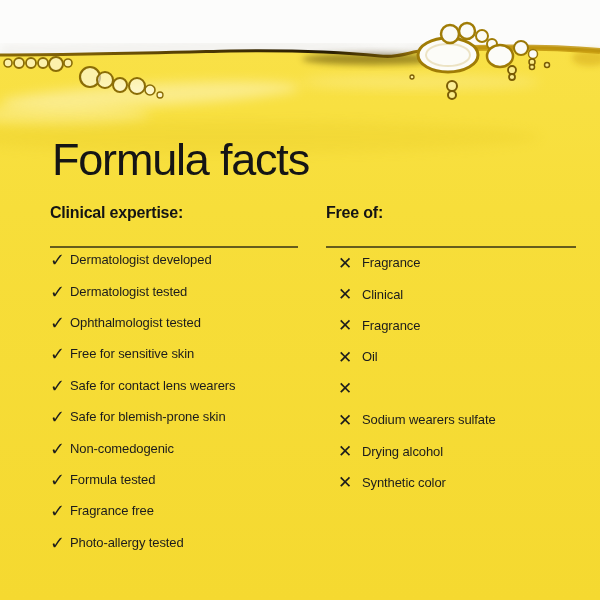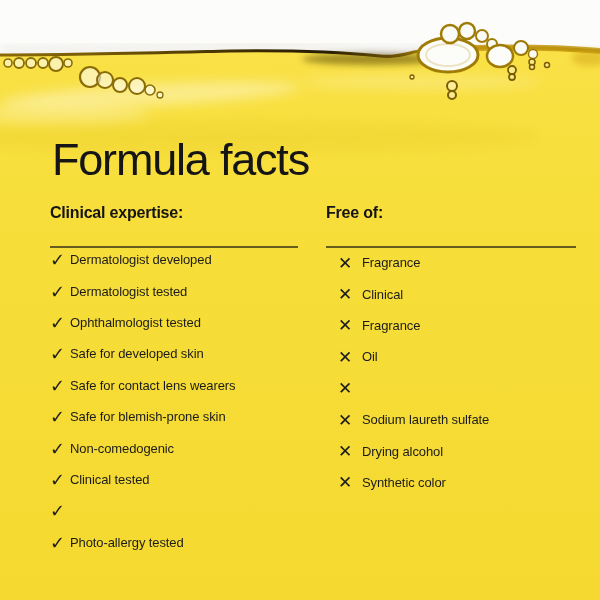--- a/index.html
+++ b/index.html
@@ -144,40 +144,41 @@
       <li>
           <span class="mk">✓</span>
           <span class="txt">Dermatologist tested</span>
         </li>
       <li>
           <span class="mk">✓</span>
           <span class="txt">Ophthalmologist tested</span>
         </li>
       <li>
           <span class="mk">✓</span>
-          <span class="txt">Safe for developed skin</span>
+          <span class="txt">Free for sensitive skin</span>
         </li>
       <li>
           <span class="mk">✓</span>
           <span class="txt">Safe for contact lens wearers</span>
         </li>
       <li>
           <span class="mk">✓</span>
           <span class="txt">Safe for blemish-prone skin</span>
         </li>
       <li>
           <span class="mk">✓</span>
           <span class="txt">Non-comedogenic</span>
         </li>
       <li>
           <span class="mk">✓</span>
-          <span class="txt">Clinical tested</span>
-        </li>
-      <li>
-          <span class="mk">✓</span>
+          <span class="txt">Formula tested</span>
+        </li>
+      <li>
+          <span class="mk">✓</span>
+          <span class="txt">Fragrance free</span>
         </li>
       <li>
           <span class="mk">✓</span>
           <span class="txt">Photo-allergy tested</span>
         </li>
     </ul>
 
     <ul class="benefits right">
       <li>
           <span class="mk">✕</span>
@@ -193,21 +194,21 @@
         </li>
       <li>
           <span class="mk">✕</span>
           <span class="txt">Oil</span>
         </li>
       <li>
           <span class="mk">✕</span>
         </li>
       <li>
           <span class="mk">✕</span>
-          <span class="txt">Sodium laureth sulfate</span>
+          <span class="txt">Sodium wearers sulfate</span>
         </li>
       <li>
           <span class="mk">✕</span>
           <span class="txt">Drying alcohol</span>
         </li>
       <li>
           <span class="mk">✕</span>
           <span class="txt">Synthetic color</span>
         </li>
     </ul>

